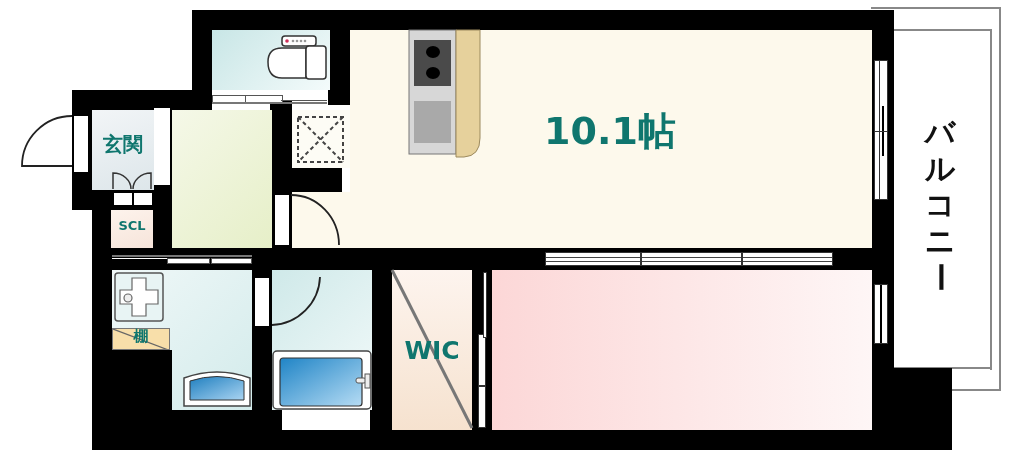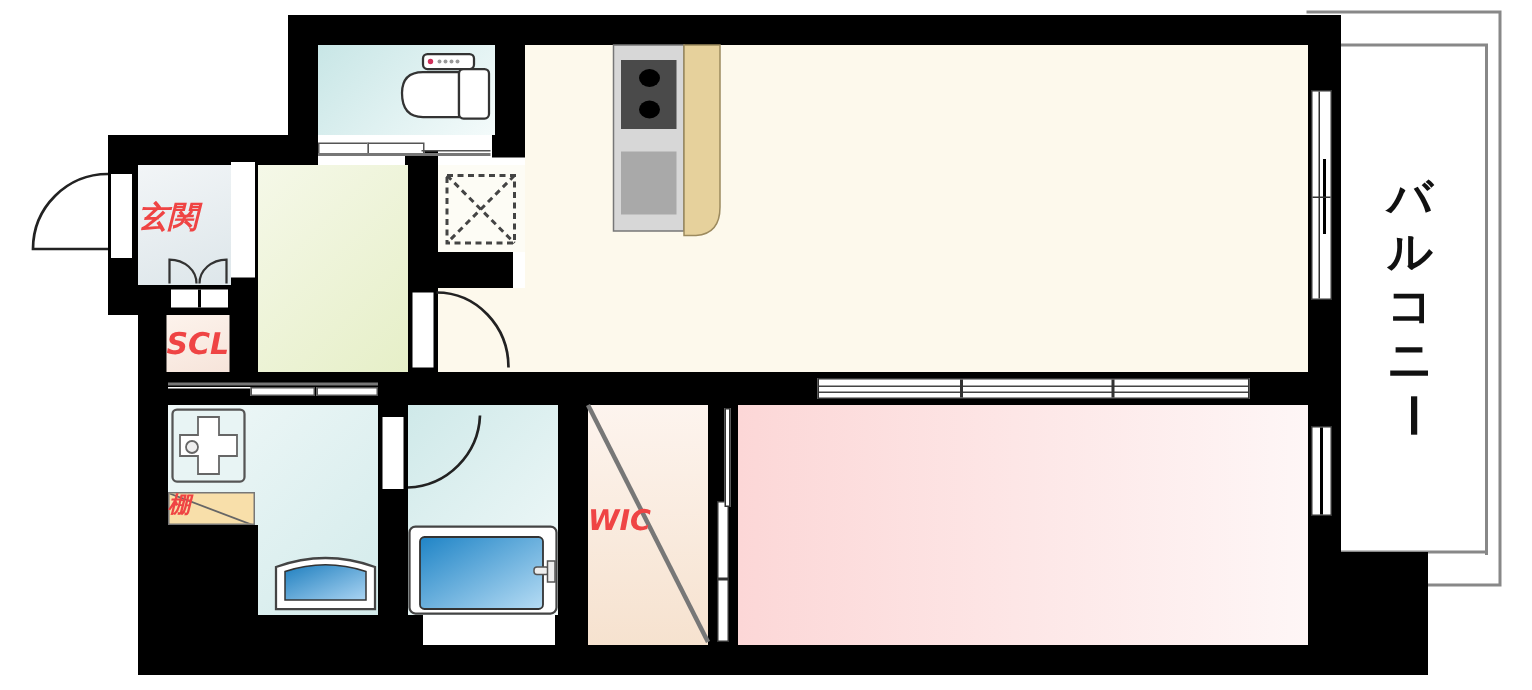--- a/index.html
+++ b/index.html
@@ -1,20 +1,20 @@
 <!DOCTYPE html>
 <html><head>
 <meta charset="utf-8">
 <style>
   html, body { margin: 0; padding: 0; background: #ffffff; }
   body { width: 1021px; height: 460px; position: relative; overflow: hidden; font-family: "DejaVu Sans", sans-serif; }
   .abs { position: absolute; }
   .wall { position: absolute; background: #000; }
   .room { position: absolute; }
-  .lbl { position: absolute; font-weight: bold; color: #ef4444; text-align: left; line-height: 1.05; font-family: "DejaVu Sans", sans-serif; font-style: italic; }
+  .lbl { position: absolute; font-weight: bold; color: #0f766e; text-align: center; line-height: 1.05; font-family: "DejaVu Sans", sans-serif; }
   svg { position: absolute; overflow: visible; }
 </style>
 </head>
 <body>
 
 <svg width="1021" height="460" style="left:0;top:0;">
   <polyline points="871,8 1000,8 1000,390 950,390" fill="none" stroke="#888" stroke-width="2"></polyline>
   <polyline points="893,30 991,30 991,370" fill="none" stroke="#888" stroke-width="2"></polyline>
   <polyline points="893,30 893,368 990,368" fill="none" stroke="#888" stroke-width="2"></polyline>
 </svg>
@@ -63,21 +63,21 @@
 
 <svg width="40" height="22" style="left:113px; top:171px;">
   <path d="M0,18 L0,2 A18,16 0 0,1 18,18" fill="none" stroke="#333" stroke-width="1.5"></path>
   <path d="M38,18 L38,2 A18,16 0 0,0 20,18" fill="none" stroke="#333" stroke-width="1.5"></path>
 </svg>
 <div class="abs" style="left:114px; top:193px; width:38px; height:12px; background:#fff;">
   <div class="abs" style="left:18px; top:0; width:2px; height:12px; background:#000;"></div>
 </div>
 
 <div class="room" style="left:111px; top:210px; width:42px; height:38px; background:linear-gradient(160deg,#fdf3ec,#f6e4da);"></div>
-<div class="lbl" style="left:111px; top:219px; width:42px; font-size:20px;">SCL</div>
+<div class="lbl" style="left:111px; top:219px; width:42px; font-size:13px;">SCL</div>
 
 <div class="abs" style="left:154px; top:108px; width:16px; height:77px; background:#fff;"></div>
 
 <div class="room" style="left:172px; top:110px; width:100px; height:138px; background:linear-gradient(135deg,#f5f8e8,#e6efc8);"></div>
 
 <div class="room" style="left:350px; top:30px; width:522px; height:218px; background:#fdf9ec;"></div>
 <div class="room" style="left:292px; top:192px; width:60px; height:56px; background:#fdf9ec;"></div>
 <div class="room" style="left:292px; top:110px; width:58px; height:58px; background:#fdfcf5;"></div>
 <svg width="50" height="50" style="left:297px; top:116px;">
   <rect x="1" y="1" width="45" height="45" fill="none" stroke="#444" stroke-width="2" stroke-dasharray="4,3"></rect>
@@ -92,20 +92,21 @@
 
 <svg width="80" height="130" style="left:408px; top:30px;">
   <rect x="1" y="0" width="47" height="124" fill="#d7d7d7" stroke="#777" stroke-width="1"></rect>
   <path d="M48,0 L72,0 L72,108 Q72,126 56,127 L48,127 Z" fill="#e6d19c" stroke="#9c8a5e" stroke-width="1"></path>
   <rect x="6" y="10" width="37" height="46" fill="#4a4a4a"></rect>
   <ellipse cx="25" cy="22" rx="7" ry="6" fill="#000"></ellipse>
   <ellipse cx="25" cy="43" rx="7" ry="6" fill="#000"></ellipse>
   <rect x="6" y="71" width="37" height="42" fill="#a9a9a9"></rect>
 </svg>
 <div class="lbl" style="left:510px; top:112px; width:200px; font-size:38px;">
+  <div>10.1帖</div>
 </div>
 
 <div class="abs" style="left:874px; top:60px; width:14px; height:140px; background:#fff; border:1px solid #333; box-sizing:border-box;">
   <div class="abs" style="left:4px; top:0; width:1px; height:138px; background:#333;"></div>
   <div class="abs" style="left:7px; top:45px; width:2px; height:50px; background:#000;"></div>
   <div class="abs" style="left:0; top:70px; width:12px; height:1px; background:#333;"></div>
 </div>
 
 <div class="abs" style="left:920px; top:115px; width:40px; font-weight:bold; font-size:30px; line-height:36px; text-align:center; color:#111;">
   <div>バ</div>
@@ -171,21 +172,21 @@
   <rect x="1" y="1" width="98" height="58" rx="4" fill="#fff" stroke="#444" stroke-width="1.5"></rect>
   <rect x="8" y="8" width="82" height="48" rx="3" fill="url(#bg2)" stroke="#333" stroke-width="1.2"></rect>
   <rect x="84" y="28" width="10" height="5" rx="2" fill="#eee" stroke="#555" stroke-width="1"></rect>
   <rect x="93" y="24" width="5" height="14" fill="#eee" stroke="#555" stroke-width="1"></rect>
 </svg>
 
 <div class="room" style="left:392px; top:270px; width:80px; height:160px; background:linear-gradient(180deg,#fdf4ee,#f6e2cf);"></div>
 <svg width="80" height="160" style="left:392px; top:270px;">
   <line x1="0" y1="0" x2="80" y2="158" stroke="#777" stroke-width="3"></line>
 </svg>
-<div class="lbl" style="left:392px; top:338px; width:80px; font-size:19px;">WIC</div>
+<div class="lbl" style="left:392px; top:338px; width:80px; font-size:25px;">WIC</div>
 <div class="abs" style="left:478px; top:272px; width:8px; height:156px;">
   <div class="abs" style="left:0; top:62px; width:8px; height:94px; background:#fff; border:1px solid #333; box-sizing:border-box;"></div>
   <div class="abs" style="left:5px; top:0; width:2px; height:64px; background:#fff; border:1px solid #333;"></div>
   <div class="abs" style="left:0; top:113px; width:8px; height:2px; background:#333;"></div>
 </div>
 
 <div class="room" style="left:492px; top:270px; width:380px; height:160px; background:linear-gradient(90deg,#fcd7d7,#fef6f6);"></div>
 <div class="lbl" style="left:580px; top:298px; width:200px; font-size:38px;">
 </div>
 <div class="abs" style="left:874px; top:284px; width:14px; height:60px; background:#fff; border:1px solid #333; box-sizing:border-box;">

